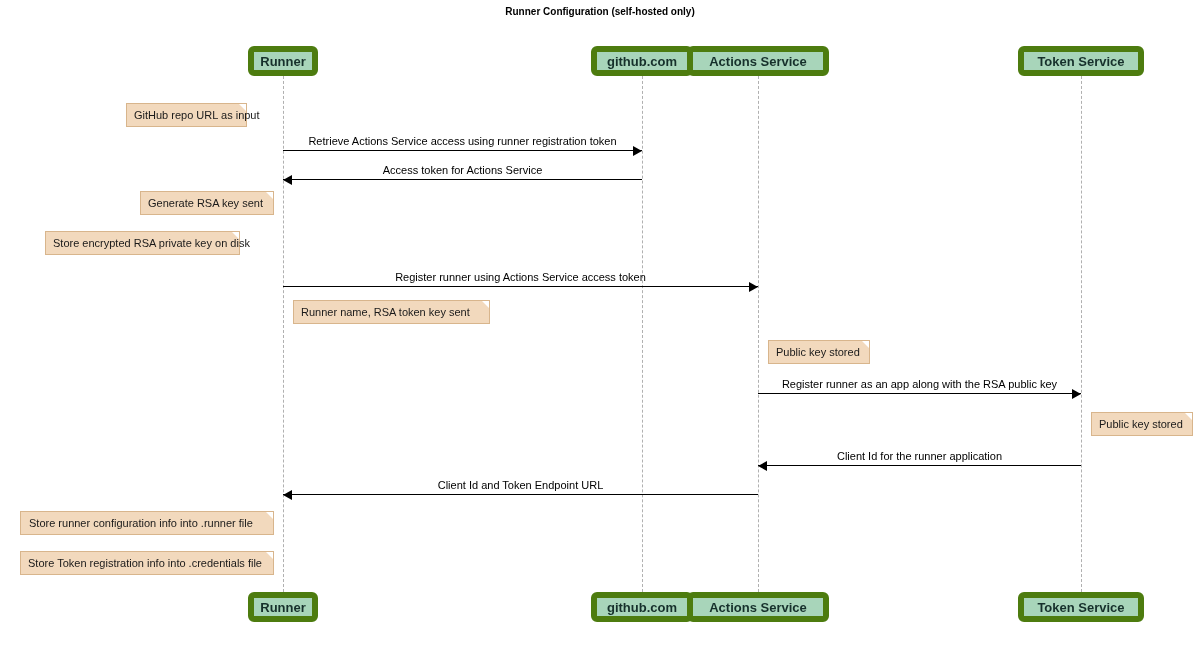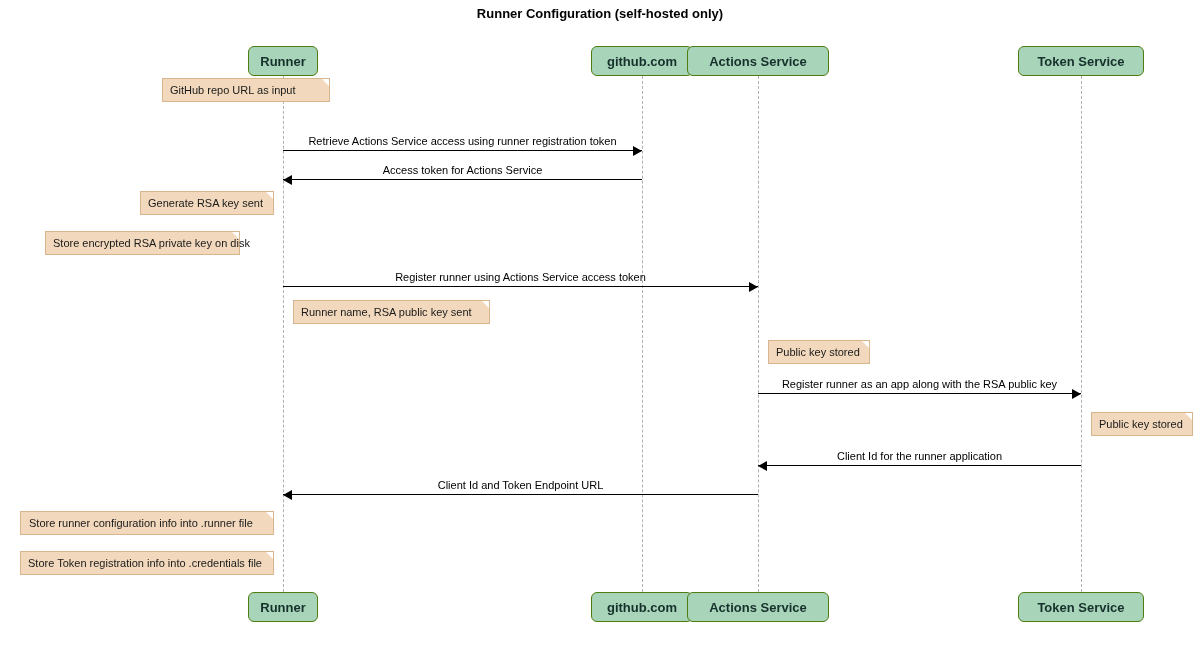--- a/index.html
+++ b/index.html
@@ -17,34 +17,34 @@
     height: 647px;
     overflow: hidden;
     background: #ffffff;
   }
   #title {
     position: absolute;
     top: 6px;
     left: 0;
     width: 1200px;
     text-align: center;
-    font-size: 13px;
+    font-size: 10px;
     font-weight: bold;
     color: #000000;
   }
   .lifeline {
     position: absolute;
     width: 0;
     border-left: 1px dashed #b0b0b0;
   }
   .actor {
     position: absolute;
     height: 30px;
     background: #a8d5ba;
-    border: 1px solid #4d7c0f;
+    border: 6px solid #4d7c0f;
     border-radius: 6px;
     color: #16302b;
     font-size: 13px;
     font-weight: bold;
     display: flex;
     align-items: center;
     justify-content: center;
     box-sizing: border-box;
     white-space: nowrap;
   }
@@ -136,22 +136,22 @@
       <div class="msg-label" style="left: 283px; width: 475px; top: 271px;">Register runner using Actions Service access token</div>
       <div class="msg" style="left: 758px; top: 393px; width: 323px;"></div>
       <div class="arrowhead arrow-right" style="top: 389px; left: 1072px;"></div>
       <div class="msg-label" style="left: 758px; width: 323px; top: 378px;">Register runner as an app along with the RSA public key</div>
       <div class="msg" style="left: 758px; top: 465px; width: 323px;"></div>
       <div class="arrowhead arrow-left" style="top: 461px; left: 758px;"></div>
       <div class="msg-label" style="left: 758px; width: 323px; top: 450px;">Client Id for the runner application</div>
       <div class="msg" style="left: 283px; top: 494px; width: 475px;"></div>
       <div class="arrowhead arrow-left" style="top: 490px; left: 283px;"></div>
       <div class="msg-label" style="left: 283px; width: 475px; top: 479px;">Client Id and Token Endpoint URL</div>
-      <div class="note" style="left: 126px; top: 78px; width: 168px; margin-left: 36px;"><span>GitHub repo URL as input</span></div>
+      <div class="note" style="left: 126px; top: 103px; width: 121px;"><span>GitHub repo URL as input</span></div>
       <div class="note" style="left: 140px; top: 191px; width: 134px;"><span>Generate RSA key sent</span></div>
       <div class="note" style="left: 45px; top: 231px; width: 195px;"><span>Store encrypted RSA private key on disk</span></div>
-      <div class="note" style="left: 293px; top: 300px; width: 197px;"><span>Runner name, RSA public key sent</span></div>
+      <div class="note" style="left: 293px; top: 300px; width: 197px;"><span>Runner name, RSA token key sent</span></div>
       <div class="note" style="left: 768px; top: 340px; width: 102px;"><span>Public key stored</span></div>
       <div class="note" style="left: 1091px; top: 412px; width: 102px;"><span>Public key stored</span></div>
       <div class="note" style="left: 20px; top: 511px; width: 254px; padding-left: 8px;"><span>Store runner configuration info into .runner file</span></div>
       <div class="note" style="left: 20px; top: 551px; width: 254px;"><span>Store Token registration info into .credentials file</span></div>
     </div>
 </div>
 
 </body></html>

